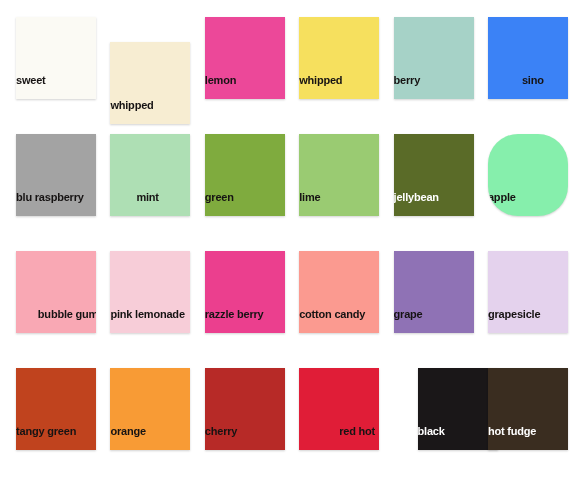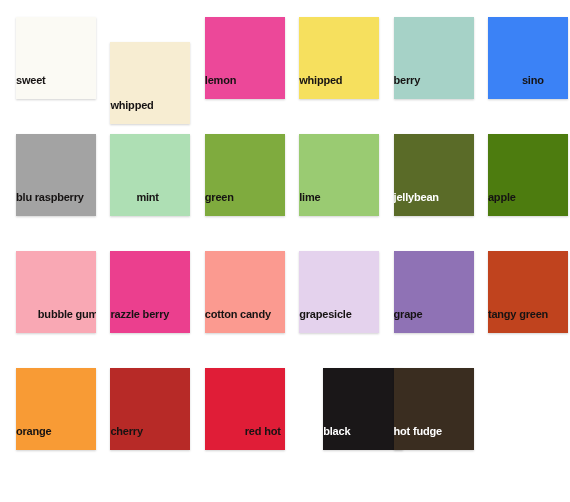--- a/index.html
+++ b/index.html
@@ -86,37 +86,40 @@
       </div>
       <div class="swatch" style="background-color: rgb(127, 171, 62);">
         <span class="swatch-label dark-text" style="color: rgb(22, 19, 19);">green</span>
       </div>
       <div class="swatch" style="background-color: rgb(154, 203, 114);">
         <span class="swatch-label dark-text" style="color: rgb(22, 19, 19);">lime</span>
       </div>
       <div class="swatch" style="background-color: rgb(90, 107, 40);">
         <span class="swatch-label light-text" style="color: rgb(255, 255, 255);">jellybean</span>
       </div>
-      <div class="swatch" style="background-color: #4d7c0f;">
+      <div class="swatch" style="background-color: #86efac; border-radius: 30px;">
         <span class="swatch-label dark-text" style="color: rgb(22, 19, 19);">apple</span>
       </div>
       <div class="swatch" style="background-color: rgb(249, 168, 180);">
         <span class="swatch-label dark-text" style="color: rgb(22, 19, 19); margin-left: 24px;">bubble gum</span>
+      </div>
+      <div class="swatch" style="background-color: rgb(247, 205, 216);">
+        <span class="swatch-label dark-text" style="color: rgb(22, 19, 19);">pink lemonade</span>
       </div>
       <div class="swatch" style="background-color: rgb(235, 63, 142);">
         <span class="swatch-label dark-text" style="color: rgb(22, 19, 19);">razzle berry</span>
       </div>
       <div class="swatch" style="background-color: rgb(251, 154, 144);">
         <span class="swatch-label dark-text" style="color: rgb(22, 19, 19); margin-top: 6px;">cotton candy</span>
       </div>
+      <div class="swatch" style="background-color: rgb(143, 114, 181);">
+        <span class="swatch-label dark-text" style="color: rgb(22, 19, 19);">grape</span>
+      </div>
       <div class="swatch" style="background-color: rgb(228, 210, 237);">
         <span class="swatch-label dark-text" style="color: rgb(22, 19, 19);">grapesicle</span>
-      </div>
-      <div class="swatch" style="background-color: rgb(143, 114, 181);">
-        <span class="swatch-label dark-text" style="color: rgb(22, 19, 19);">grape</span>
       </div>
       <div class="swatch" style="background-color: rgb(192, 67, 30);">
         <span class="swatch-label dark-text" style="color: rgb(22, 19, 19);">tangy green</span>
       </div>
       <div class="swatch" style="background-color: rgb(248, 155, 53);">
         <span class="swatch-label dark-text" style="color: rgb(22, 19, 19);">orange</span>
       </div>
       <div class="swatch" style="background-color: rgb(183, 42, 39);">
         <span class="swatch-label dark-text" style="color: rgb(22, 19, 19);">cherry</span>
       </div>

